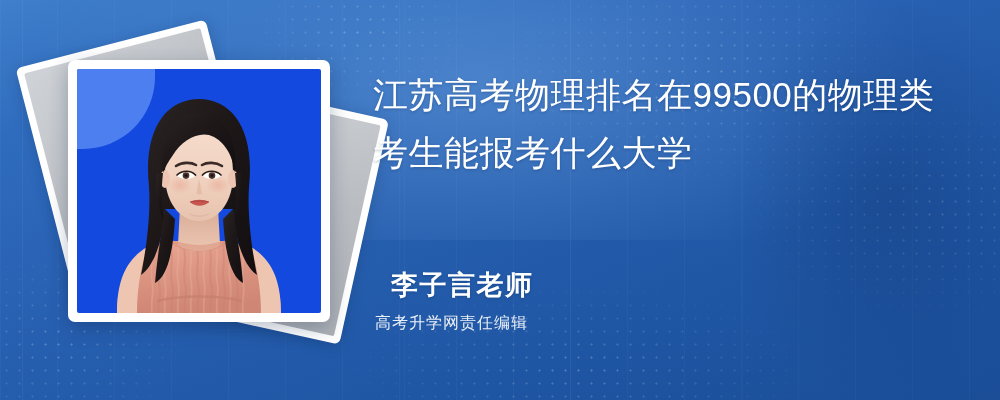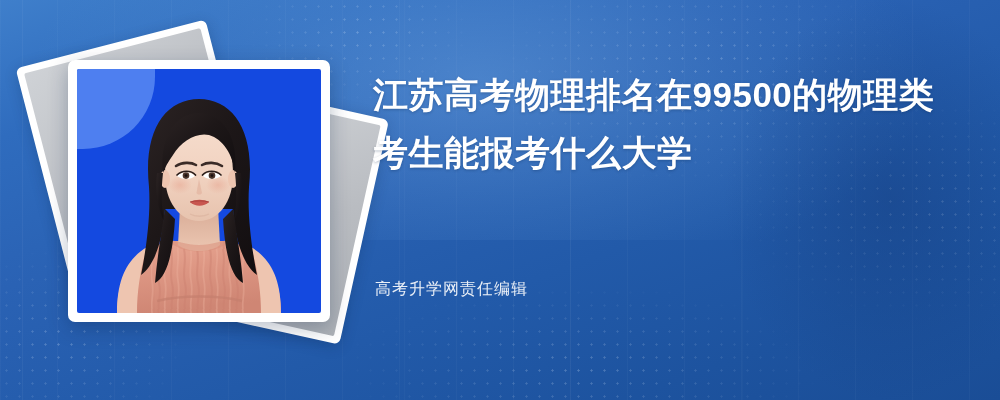--- a/index.html
+++ b/index.html
@@ -133,21 +133,21 @@
   
   .text-block {
     position: absolute;
     left: 373px; top: 66px;
     width: 600px;
   }
   .headline {
     margin: 0;
     color: #ffffff;
     font-size: 35px;
-    font-weight: bold;
+    font-weight: normal;
     line-height: 58px;
     letter-spacing: .5px;
     text-shadow: 0 1px 3px rgba(10,35,75,0.30);
     max-width: 565px;
   }
   .byline {
     position: absolute;
     left: 373px; top: 268px;
     width: 420px;
   }
@@ -283,16 +283,17 @@
         </svg>
       </div>
     </div>
   </div>
 
   <div class="text-block">
     <h1 class="headline">江苏高考物理排名在99500的物理类考生能报考什么大学</h1>
   </div>
 
   <div class="byline">
+    <span class="author-name">李子言老师</span>
     <span class="author-role">高考升学网责任编辑</span>
   </div>
 
 </div>
 
 </body></html>

